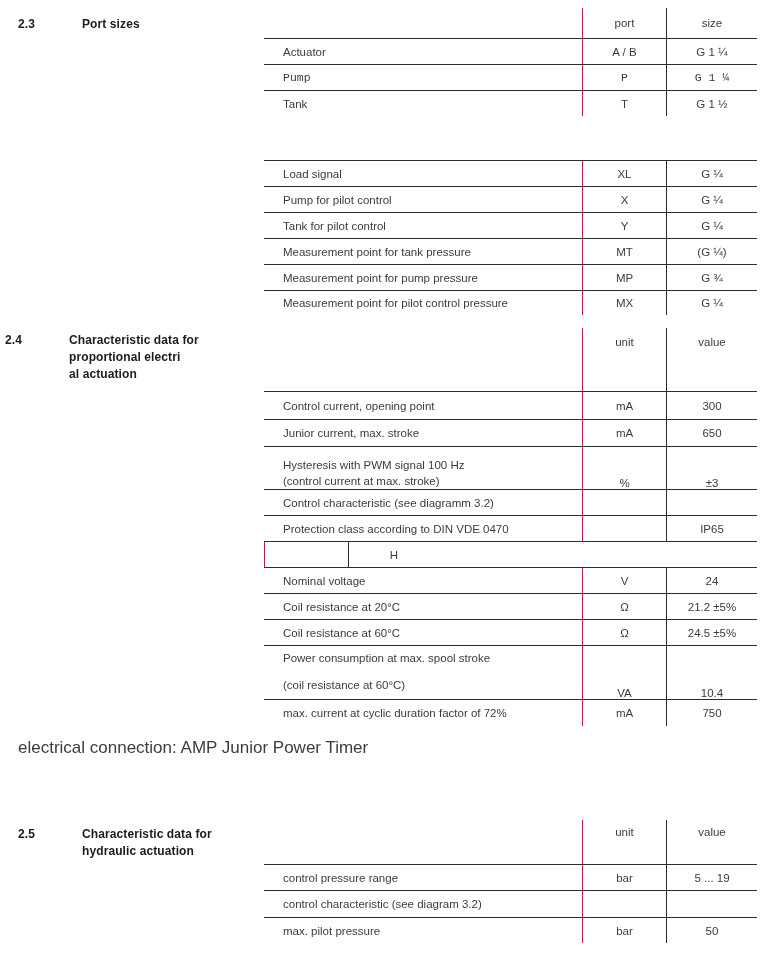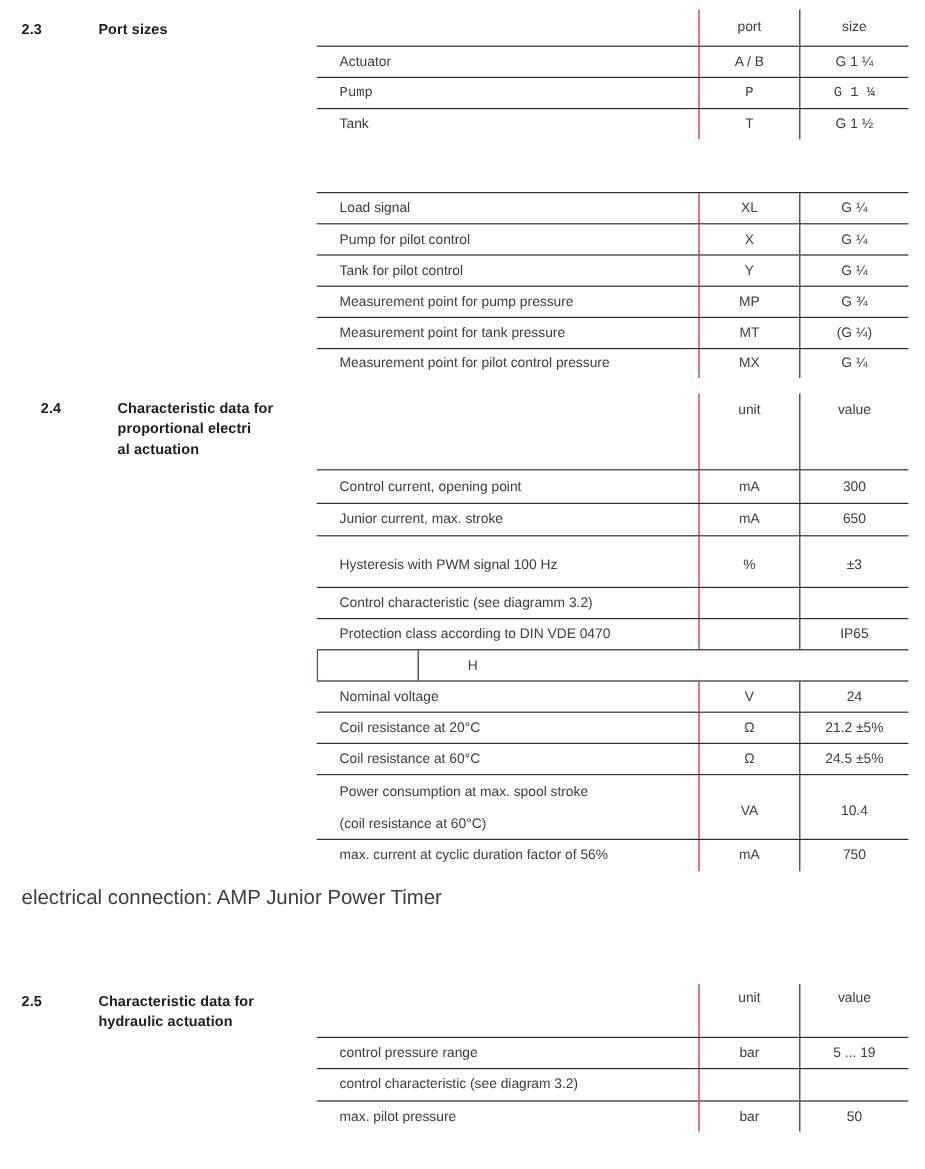--- a/index.html
+++ b/index.html
@@ -40,21 +40,21 @@
   .td { box-sizing:border-box; display:flex; flex-direction:column; justify-content:center; }
   .td-label { width:318px; padding-left:19px; }
   .td-c1 { width:84px;  border-left:1px solid #be185d; align-items:center; text-align:center; }
   .td-c2 { width:91px;  border-left:1px solid #2d2d2d; align-items:center; text-align:center; }
 
   .hdr .td { justify-content:center; }
   .hdr-top .td { justify-content:flex-start; }
   .hdr-top-2 .td { padding-top:8px; }
   .hdr-top-3 .td { padding-top:6px; }
 
-  .row-2l .td { justify-content:center; padding-top:6px; }
+  .row-2l .td { justify-content:flex-end; padding-top:6px; }
   .row-2l-tight .td-label { line-height:16px; }
   .row-2l-loose .td-label { line-height:27px; padding-top:3px; }
 
   .note {
     position:absolute;
     left:18px;
     top:738px;
     font-size:17px;
     color:#3c3c3c;
   }
@@ -101,37 +101,37 @@
       <div class="td td-label">Pump for pilot control</div>
       <div class="td td-c1">X</div>
       <div class="td td-c2">G ¼</div>
     </div>
     <div class="tr" style="height:26px;">
       <div class="td td-label">Tank for pilot control</div>
       <div class="td td-c1">Y</div>
       <div class="td td-c2">G ¼</div>
     </div>
     <div class="tr" style="height:26px;">
+      <div class="td td-label">Measurement point for tank pressure</div>
+      <div class="td td-c1">MT</div>
+      <div class="td td-c2">(G ¼)</div>
+    </div>
+    <div class="tr" style="height:26px;">
       <div class="td td-label">Measurement point for pump pressure</div>
       <div class="td td-c1">MP</div>
       <div class="td td-c2">G ¾</div>
     </div>
-    <div class="tr" style="height:26px;">
-      <div class="td td-label">Measurement point for tank pressure</div>
-      <div class="td td-c1">MT</div>
-      <div class="td td-c2">(G ¼)</div>
-    </div>
     <div class="tr" style="height:25px;">
       <div class="td td-label">Measurement point for pilot control pressure</div>
       <div class="td td-c1">MX</div>
       <div class="td td-c2">G ¼</div>
     </div>
   </div>
 
-  <div class="sec-heading" style="left:34px; top:332px;">
+  <div class="sec-heading" style="left:5px; top:332px;">
     <span class="sec-num">2.4</span>
     <span class="sec-title-lines">
       <span>Characteristic data for</span>
       <span>proportional electri</span>
       <span>al actuation</span>
     </span>
   </div>
 
   <div class="tbl" style="top:328px;">
     <div class="tr hdr hdr-top hdr-top-2" style="height:63px;">
@@ -145,20 +145,21 @@
       <div class="td td-c2">300</div>
     </div>
     <div class="tr" style="height:27px;">
       <div class="td td-label">Junior current, max. stroke</div>
       <div class="td td-c1">mA</div>
       <div class="td td-c2">650</div>
     </div>
     <div class="tr row-2l row-2l-tight" style="height:43px;">
       <div class="td td-label">
         <span>Hysteresis with PWM signal 100 Hz</span>
+        <span>(control current at max. stroke)</span>
       </div>
       <div class="td td-c1">%</div>
       <div class="td td-c2">±3</div>
     </div>
     <div class="tr" style="height:26px;">
       <div class="td td-label">Control characteristic (see diagramm 3.2)</div>
       <div class="td td-c1"></div>
       <div class="td td-c2"></div>
     </div>
     <div class="tr" style="height:26px;">
@@ -187,21 +188,21 @@
     </div>
     <div class="tr row-2l row-2l-loose" style="height:54px;">
       <div class="td td-label">
         <span>Power consumption at max. spool stroke</span>
         <span>(coil resistance at 60°C)</span>
       </div>
       <div class="td td-c1">VA</div>
       <div class="td td-c2">10.4</div>
     </div>
     <div class="tr" style="height:27px;">
-      <div class="td td-label">max. current at cyclic duration factor of 56%</div>
+      <div class="td td-label">max. current at cyclic duration factor of 72%</div>
       <div class="td td-c1">mA</div>
       <div class="td td-c2">750</div>
     </div>
   </div>
 
   <div class="note">electrical connection: AMP Junior Power Timer</div>
 
   <div class="sec-heading" style="left:18px; top:826px;">
     <span class="sec-num">2.5</span>
     <span class="sec-title-lines">

